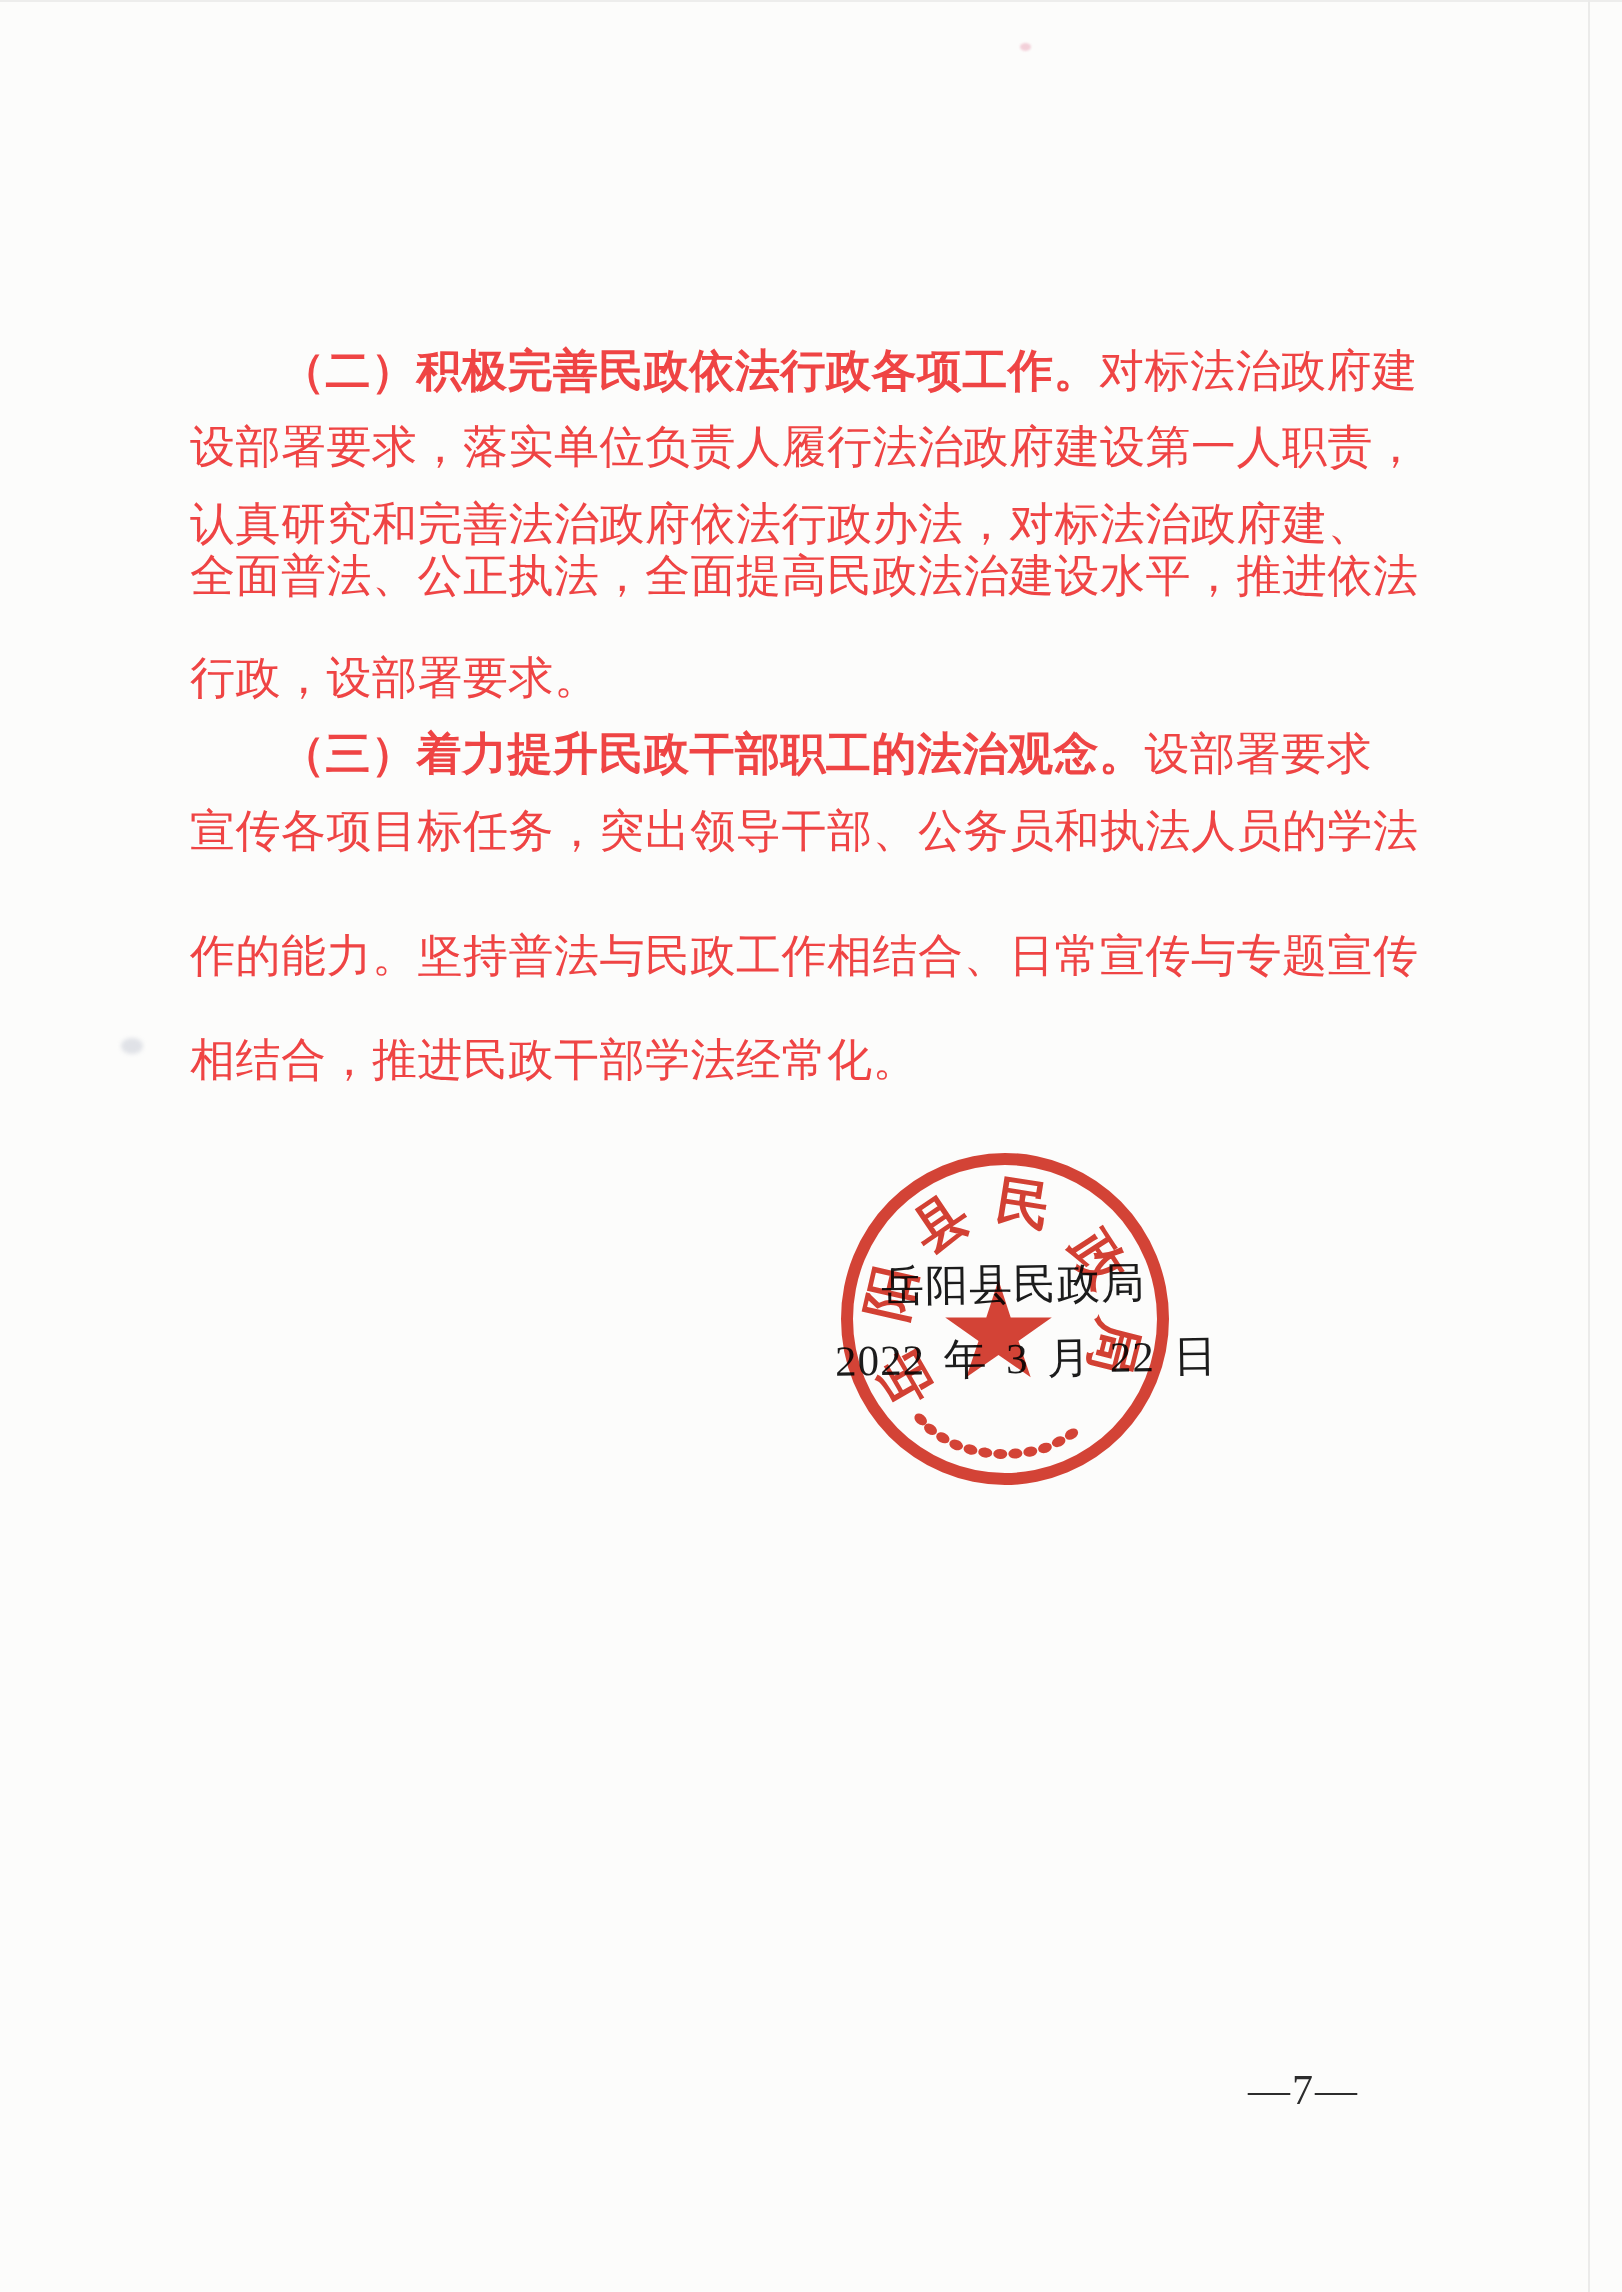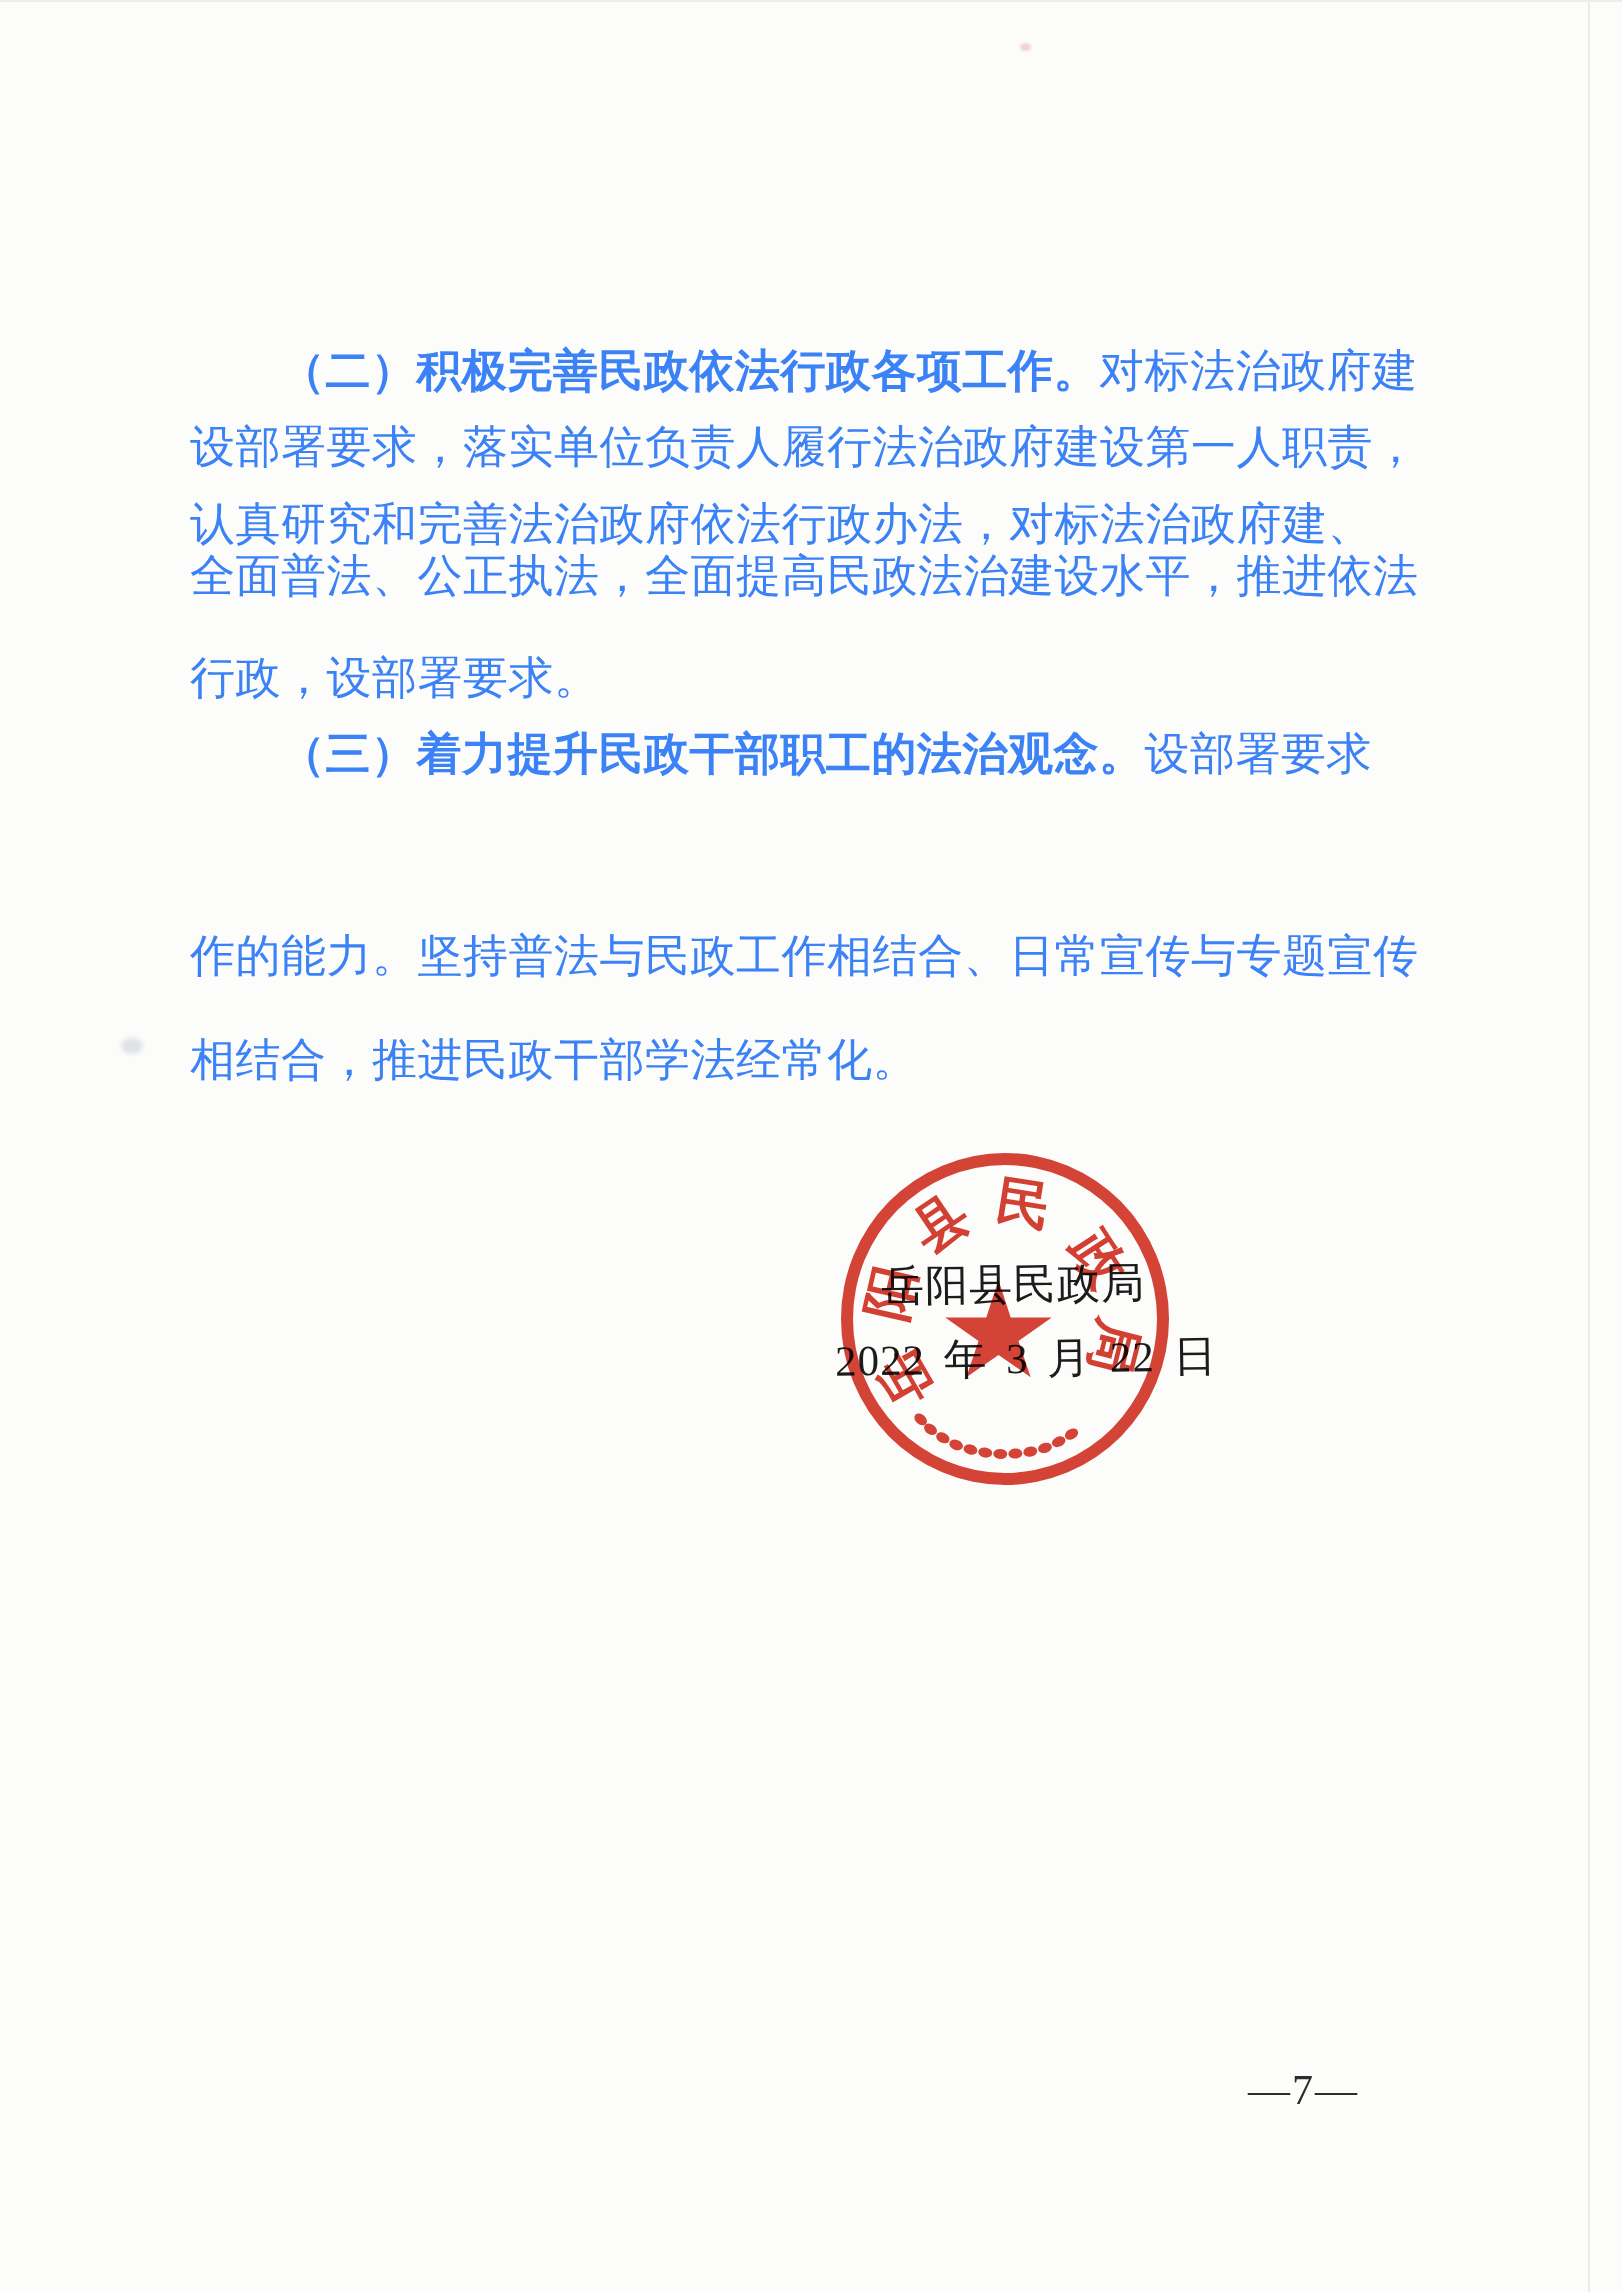--- a/index.html
+++ b/index.html
@@ -27,21 +27,21 @@
   }
   .smudge-gray {
     position:absolute; left:121px; top:1038px; width:21.5px; height:15.6px;
     background:rgba(100,112,145,.18); border-radius:50%; filter:blur(2px);
   }
 
   
   .doc-line {
     position:absolute; left:190px;
     font-size:45px; line-height:57px; letter-spacing:0.5px;
-    white-space:nowrap; color:#3b82f6;
+    white-space:nowrap; color:#ef4444;
   }
   .doc-line .b { font-weight:700; }
   .para-start { padding-left:90px; }
   .l0 { top:343px; } .l1 { top:419px; } .l2 { top:496px; }
   .l3 { top:548px; } .l4 { top:650px; } .l5 { top:726px; }
   .l6 { top:803px; } .l7 { top:879px; } .l8 { top:928px; }
   .l9 { top:1032px;text-align:center; }
 
   
   .sig-agency {
@@ -130,20 +130,23 @@
   </div>
   <div class="doc-line l3">
     <span class="b"></span><span>全面普法、公正执法，全面提高民政法治建设水平，推进依法</span>
   </div>
   <div class="doc-line l4">
     <span class="b"></span><span>行政，设部署要求。</span>
   </div>
   <div class="doc-line l5 para-start">
     <span class="b">（三）着力提升民政干部职工的法治观念。</span><span>设部署要求</span>
   </div>
+  <div class="doc-line l6">
+    <span class="b"></span><span>宣传各项目标任务，突出领导干部、公务员和执法人员的学法</span>
+  </div>
   <div class="doc-line l8">
     <span class="b"></span><span>作的能力。坚持普法与民政工作相结合、日常宣传与专题宣传</span>
   </div>
   <div class="doc-line l9">
     <span class="b"></span><span>相结合，推进民政干部学法经常化。</span>
   </div>
 
   <div class="sig-agency">岳阳县民政局</div>
   <div class="sig-date">2022 年 3 月 22 日</div>
 

